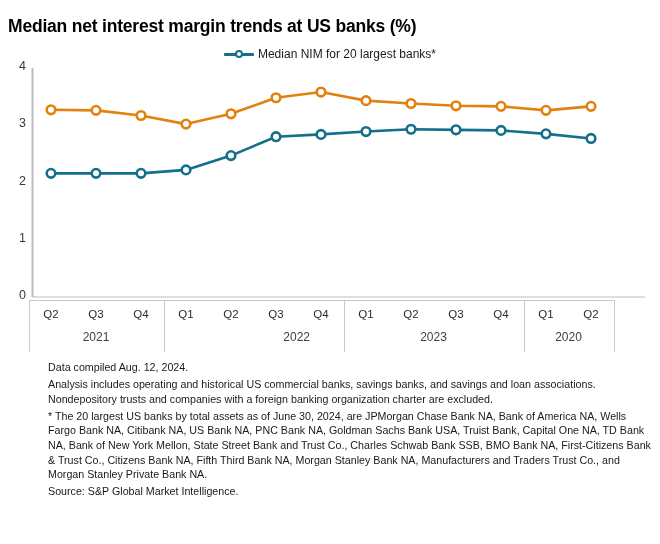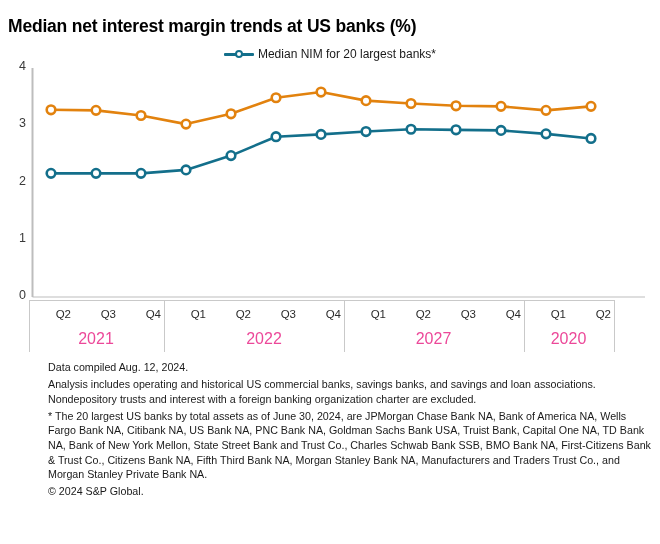--- a/index.html
+++ b/index.html
@@ -24,22 +24,22 @@
   .legend-mark .ldot{
     position:absolute;left:11px;top:2px;width:8px;height:8px;border-radius:50%;
     background:#fff;box-sizing:border-box;border:2.6px solid #000;
   }
   #chart{position:absolute;left:0;top:60px;width:660px;height:300px;}
   #plotsvg{position:absolute;left:0;top:0;}
   .ax-label{
     position:absolute;font-size:12.5px;color:#3a3a3a;text-align:right;width:20px;
   }
   #xaxis{position:absolute;left:0;top:300px;width:660px;height:56px;}
-  .qtick{position:absolute;font-size:11.5px;color:#2b2b2b;text-align:right;width:40px;top:8px;}
-  .ylabel-year{position:absolute;font-size:16px;color:#ec4899;text-align:center;top:30px;}
+  .qtick{position:absolute;font-size:11.5px;color:#2b2b2b;text-align:center;width:40px;top:8px;}
+  .ylabel-year{position:absolute;font-size:12px;color:#404040;text-align:center;top:30px;}
   .sep{position:absolute;width:1px;background:#c9c9c9;top:0;height:52px;}
   #footnotes{
     position:absolute;left:8px;top:360px;width:646px;
     font-size:10.7px;line-height:14.6px;color:#1a1a1a;
   }
   #footnotes p{margin:0 0 2.5px 0;}
   #footnotes p.block{margin-bottom:2.5px;padding-left:40px;}
 </style>
 </head>
 <body>
@@ -109,29 +109,29 @@
     <div class="qtick" style="left: 211px;">Q2</div>
     <div class="qtick" style="left: 256px;">Q3</div>
     <div class="qtick" style="left: 301px;">Q4</div>
     <div class="qtick" style="left: 346px;">Q1</div>
     <div class="qtick" style="left: 391px;">Q2</div>
     <div class="qtick" style="left: 436px;">Q3</div>
     <div class="qtick" style="left: 481px;">Q4</div>
     <div class="qtick" style="left: 526px;">Q1</div>
     <div class="qtick" style="left: 571px;">Q2</div>
     <div class="ylabel-year" style="left: 56px; width: 80px;">2021</div>
-    <div class="ylabel-year" style="left: 224px; width: 80px;">2022</div>
+    <div class="ylabel-year" style="left: 230px; width: 80px; text-align: right;">2022</div>
     <div class="sep" style="left: 163.5px;"></div>
-    <div class="ylabel-year" style="left: 393.5px; width: 80px;">2027</div>
+    <div class="ylabel-year" style="left: 393.5px; width: 80px;">2023</div>
     <div class="sep" style="left: 343.5px;"></div>
     <div class="ylabel-year" style="left: 528.5px; width: 80px;">2020</div>
     <div class="sep" style="left: 523.5px;"></div>
     <div class="sep" style="left: 28.5px;"></div>
     <div class="sep" style="left: 613.5px;"></div>
     <div style="position: absolute; left: 28.5px; top: 0px; width: 585px; height: 1px; background: rgb(201, 201, 201);"></div>
   </div>
 
 <div id="footnotes">
   <p class="block">Data compiled Aug. 12, 2024.</p>
-  <p class="block">Analysis includes operating and historical US commercial banks, savings banks, and savings and loan associations. Nondepository trusts and interest with a foreign banking organization charter are excluded.</p>
+  <p class="block">Analysis includes operating and historical US commercial banks, savings banks, and savings and loan associations. Nondepository trusts and companies with a foreign banking organization charter are excluded.</p>
   <p class="block">* The 20 largest US banks by total assets as of June 30, 2024, are JPMorgan Chase Bank NA, Bank of America NA, Wells Fargo Bank NA, Citibank NA, US Bank NA, PNC Bank NA, Goldman Sachs Bank USA, Truist Bank, Capital One NA, TD Bank NA, Bank of New York Mellon, State Street Bank and Trust Co., Charles Schwab Bank SSB, BMO Bank NA, First-Citizens Bank &amp; Trust Co., Citizens Bank NA, Fifth Third Bank NA, Morgan Stanley Bank NA, Manufacturers and Traders Trust Co., and Morgan Stanley Private Bank NA.</p>
-  <p class="block">© 2024 S&amp;P Global.</p>
+  <p class="block">Source: S&amp;P Global Market Intelligence.</p>
 </div>
 
 </body></html>

